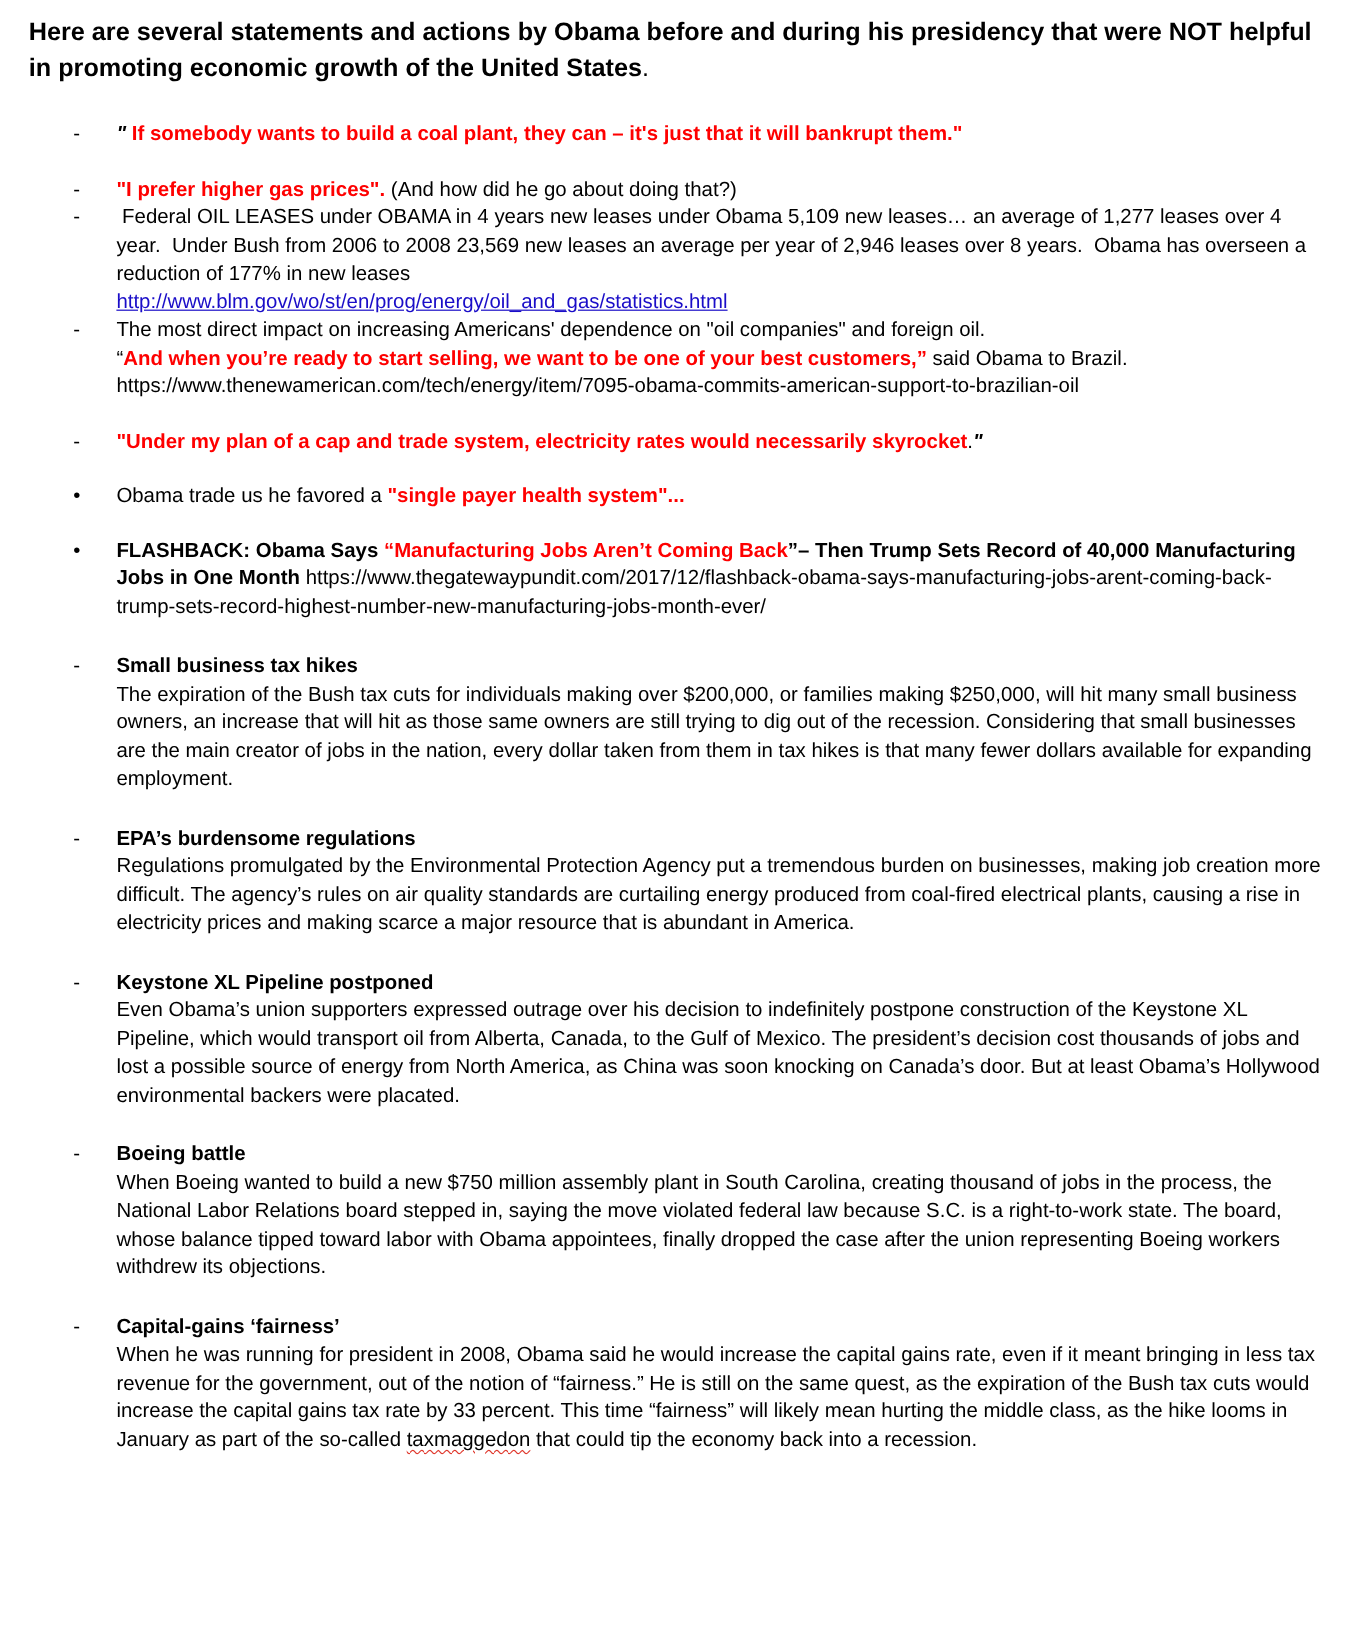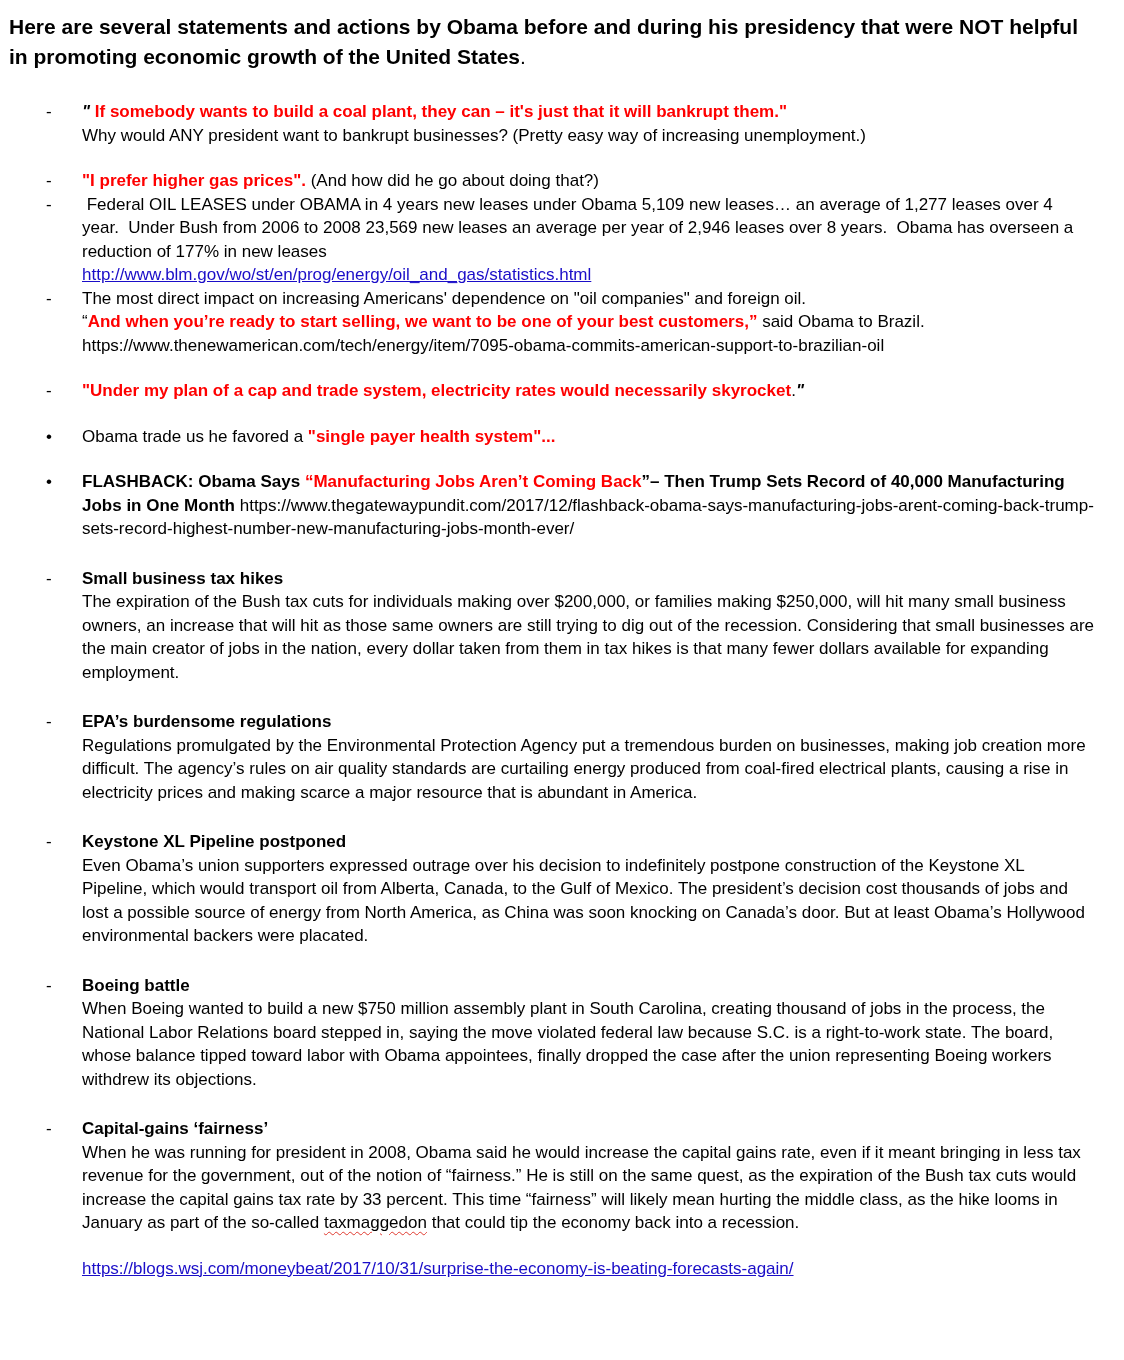--- a/index.html
+++ b/index.html
@@ -9,21 +9,21 @@
     --bg:#ffffff;
     --squiggle:#e03a2f;
   }
   *{box-sizing:border-box;}
   html,body{margin:0;padding:0;}
   body{
     width:1124px;height:1360px;overflow:hidden;
     background:var(--bg);color:var(--body-text);
     font-family:"Liberation Sans",sans-serif;
   }
-  .page{padding:12px 20px 0 9px;}
+  .page{padding:12px 20px 0 24px;}
   .doc-title{
     font-size:21px;line-height:30px;font-weight:bold;
     margin:0 0 28px 0;max-width:1088px;
   }
   .doc-title .tail{font-weight:normal;}
   .item{
     position:relative;
     padding-left:73px;
     max-width:1085px;
     font-size:17px;line-height:23.5px;
@@ -50,21 +50,21 @@
 </style>
 </head>
 <body>
 
 <div class="page">
   <h1 class="doc-title"><span class="title-main">Here are several statements and actions by Obama before and during his presidency that were NOT helpful in promoting economic growth of the United States</span><span class="tail">.</span></h1>
 
   <div id="items">
       <div class="item gap-none">
         <span class="bullet">-</span>
-        <div class="content"><span class="run r-bbi">" </span><span class="run r-redbi">If somebody wants to build a coal plant, they can – it's just that it will bankrupt them."</span><br><span class="run r-plain">Why would ANY president want to bankrupt businesses? (Pretty easy way of increasing unemployment.)</span></div>
+        <div class="content"><span class="run r-bbi">" </span><span class="run r-redbi">If somebody wants to build a coal plant, they can – it's just that it will bankrupt them."</span><br></div>
       </div>
       <div class="item gap-line">
         <span class="bullet">-</span>
         <div class="content"><span class="run r-redbi">"I prefer higher gas prices". </span><span class="run r-plain">(And how did he go about doing that?)</span></div>
       </div>
       <div class="item gap-none">
         <span class="bullet">-</span>
         <div class="content"><span class="run r-plain"> Federal OIL LEASES under OBAMA in 4 years new leases under Obama 5,109 new leases… an average of 1,277 leases over 4 year.  Under Bush from 2006 to 2008 23,569 new leases an average per year of 2,946 leases over 8 years.  Obama has overseen a reduction of 177% in new leases</span><br><a href="#" class="run r-link">http://www.blm.gov/wo/st/en/prog/energy/oil_and_gas/statistics.html</a></div>
       </div>
       <div class="item gap-none">
@@ -96,18 +96,14 @@
         <div class="content"><span class="run r-bold">Keystone XL Pipeline postponed</span><br><span class="run r-plain">Even Obama’s union supporters expressed outrage over his decision to indefinitely postpone construction of the Keystone XL Pipeline, which would transport oil from Alberta, Canada, to the Gulf of Mexico. The president’s decision cost thousands of jobs and lost a possible source of energy from North America, as China was soon knocking on Canada’s door. But at least Obama’s Hollywood environmental backers were placated.</span></div>
       </div>
       <div class="item gap-big">
         <span class="bullet">-</span>
         <div class="content"><span class="run r-bold">Boeing battle</span><br><span class="run r-plain">When Boeing wanted to build a new $750 million assembly plant in South Carolina, creating thousand of jobs in the process, the National Labor Relations board stepped in, saying the move violated federal law because S.C. is a right-to-work state. The board, whose balance tipped toward labor with Obama appointees, finally dropped the case after the union representing Boeing workers withdrew its objections.</span></div>
       </div>
       <div class="item gap-big">
         <span class="bullet">-</span>
         <div class="content"><span class="run r-bold">Capital-gains ‘fairness’</span><br><span class="run r-plain">When he was running for president in 2008, Obama said he would increase the capital gains rate, even if it meant bringing in less tax revenue for the government, out of the notion of “fairness.” He is still on the same quest, as the expiration of the Bush tax cuts would increase the capital gains tax rate by 33 percent. This time “fairness” will likely mean hurting the middle class, as the hike looms in January as part of the so-called </span><span class="run r-sq">taxmaggedon</span><span class="run r-plain"> that could tip the economy back into a recession.</span></div>
       </div>
-      <div class="item gap-line">
-        <span class="bullet"></span>
-        <div class="content"><a href="#" class="run r-link">https://blogs.wsj.com/moneybeat/2017/10/31/surprise-the-economy-is-beating-forecasts-again/</a></div>
-      </div>
     </div>
 </div>
 
 </body></html>

